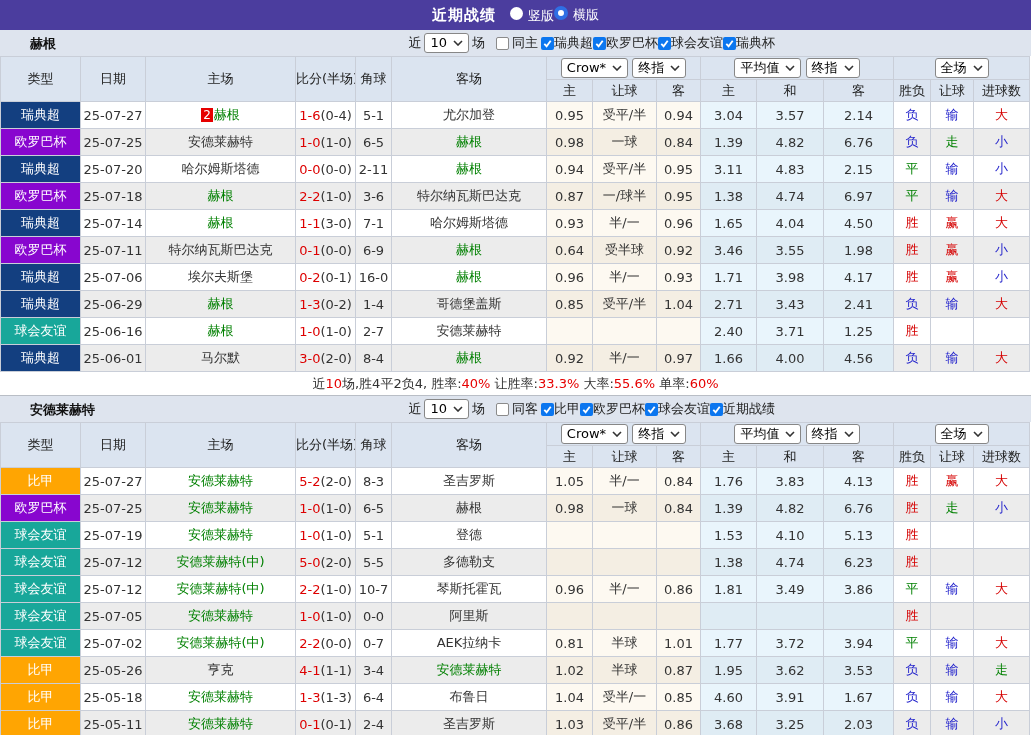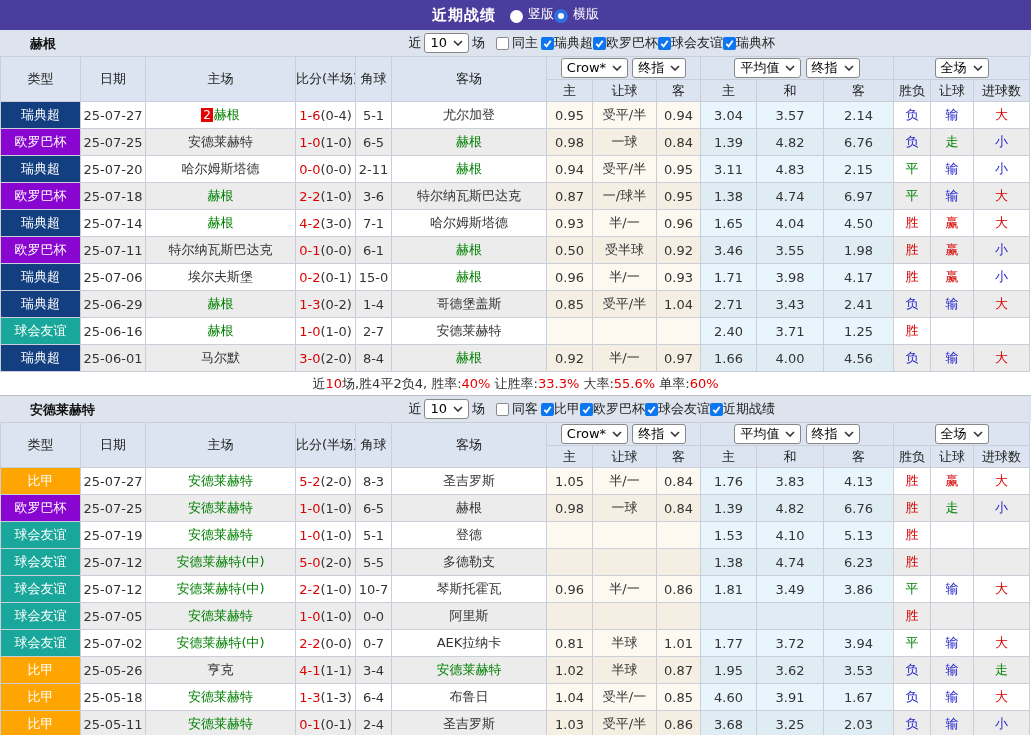--- a/index.html
+++ b/index.html
@@ -7,21 +7,21 @@
     width:1031px;height:735px;overflow:hidden;background:#fff;
     font-family:"DejaVu Sans","Liberation Sans",sans-serif;
     font-size:13px;color:#333;
   }
   
   .topbar{
     height:30px;background:#4b3d9e;color:#fff;
     display:flex;align-items:center;justify-content:center;gap:14px;
   }
   .topbar .title{font-weight:bold;font-size:15px;letter-spacing:1px;}
-  .radio{display:inline-flex;align-items:flex-end;gap:5px;font-size:13px;cursor:default;}
+  .radio{display:inline-flex;align-items:flex-start;gap:5px;font-size:13px;cursor:default;}
   .radio .dot{width:13px;height:13px;border-radius:50%;background:#fff;box-sizing:border-box;}
   .radio .dot.on{background:#fff;border:4px solid #2f6fe4;width:14px;height:14px;}
   
   .band{height:26px;background:#dee4ee;position:relative;font-size:13px;color:#222;}
   .band .team{position:absolute;left:30px;top:5px;font-weight:bold;color:#111;}
   .band .filters{position:absolute;right:256px;top:3px;height:20px;display:flex;align-items:center;gap:3px;}
   .band .filters .gap{width:5px;}
   
   .sel{
     display:inline-flex;align-items:center;gap:6px;background:#fff;
@@ -255,56 +255,56 @@
         <td class="avg">4.74</td>
         <td class="avg">6.97</td>
         <td style="color: rgb(0, 128, 0);">平</td>
         <td style="color: rgb(38, 38, 204);">输</td>
         <td style="color: rgb(213, 0, 0);">大</td>
       </tr>
       <tr class="odd">
         <td class="type" style="background: rgb(19, 63, 128);">瑞典超</td>
         <td>25-07-14</td>
         <td><span class="subject">赫根</span></td>
-        <td><span class="score">4-2</span><span class="half">(3-0)</span></td>
+        <td><span class="score">1-1</span><span class="half">(3-0)</span></td>
         <td>7-1</td>
         <td><span>哈尔姆斯塔德</span></td>
         <td class="let">0.93</td>
         <td class="let">半/一</td>
         <td class="let">0.96</td>
         <td class="avg">1.65</td>
         <td class="avg">4.04</td>
         <td class="avg">4.50</td>
         <td style="color: rgb(213, 0, 0);">胜</td>
         <td style="color: rgb(213, 0, 0);">赢</td>
         <td style="color: rgb(213, 0, 0);">大</td>
       </tr>
       <tr class="even">
         <td class="type" style="background: rgb(136, 6, 207);">欧罗巴杯</td>
         <td>25-07-11</td>
         <td><span>特尔纳瓦斯巴达克</span></td>
         <td><span class="score">0-1</span><span class="half">(0-0)</span></td>
-        <td>6-1</td>
-        <td><span class="subject">赫根</span></td>
-        <td class="let">0.50</td>
+        <td>6-9</td>
+        <td><span class="subject">赫根</span></td>
+        <td class="let">0.64</td>
         <td class="let">受半球</td>
         <td class="let">0.92</td>
         <td class="avg">3.46</td>
         <td class="avg">3.55</td>
         <td class="avg">1.98</td>
         <td style="color: rgb(213, 0, 0);">胜</td>
         <td style="color: rgb(213, 0, 0);">赢</td>
         <td style="color: rgb(38, 38, 204);">小</td>
       </tr>
       <tr class="odd">
         <td class="type" style="background: rgb(19, 63, 128);">瑞典超</td>
         <td>25-07-06</td>
         <td><span>埃尔夫斯堡</span></td>
         <td><span class="score">0-2</span><span class="half">(0-1)</span></td>
-        <td>15-0</td>
+        <td>16-0</td>
         <td><span class="subject">赫根</span></td>
         <td class="let">0.96</td>
         <td class="let">半/一</td>
         <td class="let">0.93</td>
         <td class="avg">1.71</td>
         <td class="avg">3.98</td>
         <td class="avg">4.17</td>
         <td style="color: rgb(213, 0, 0);">胜</td>
         <td style="color: rgb(213, 0, 0);">赢</td>
         <td style="color: rgb(38, 38, 204);">小</td>

